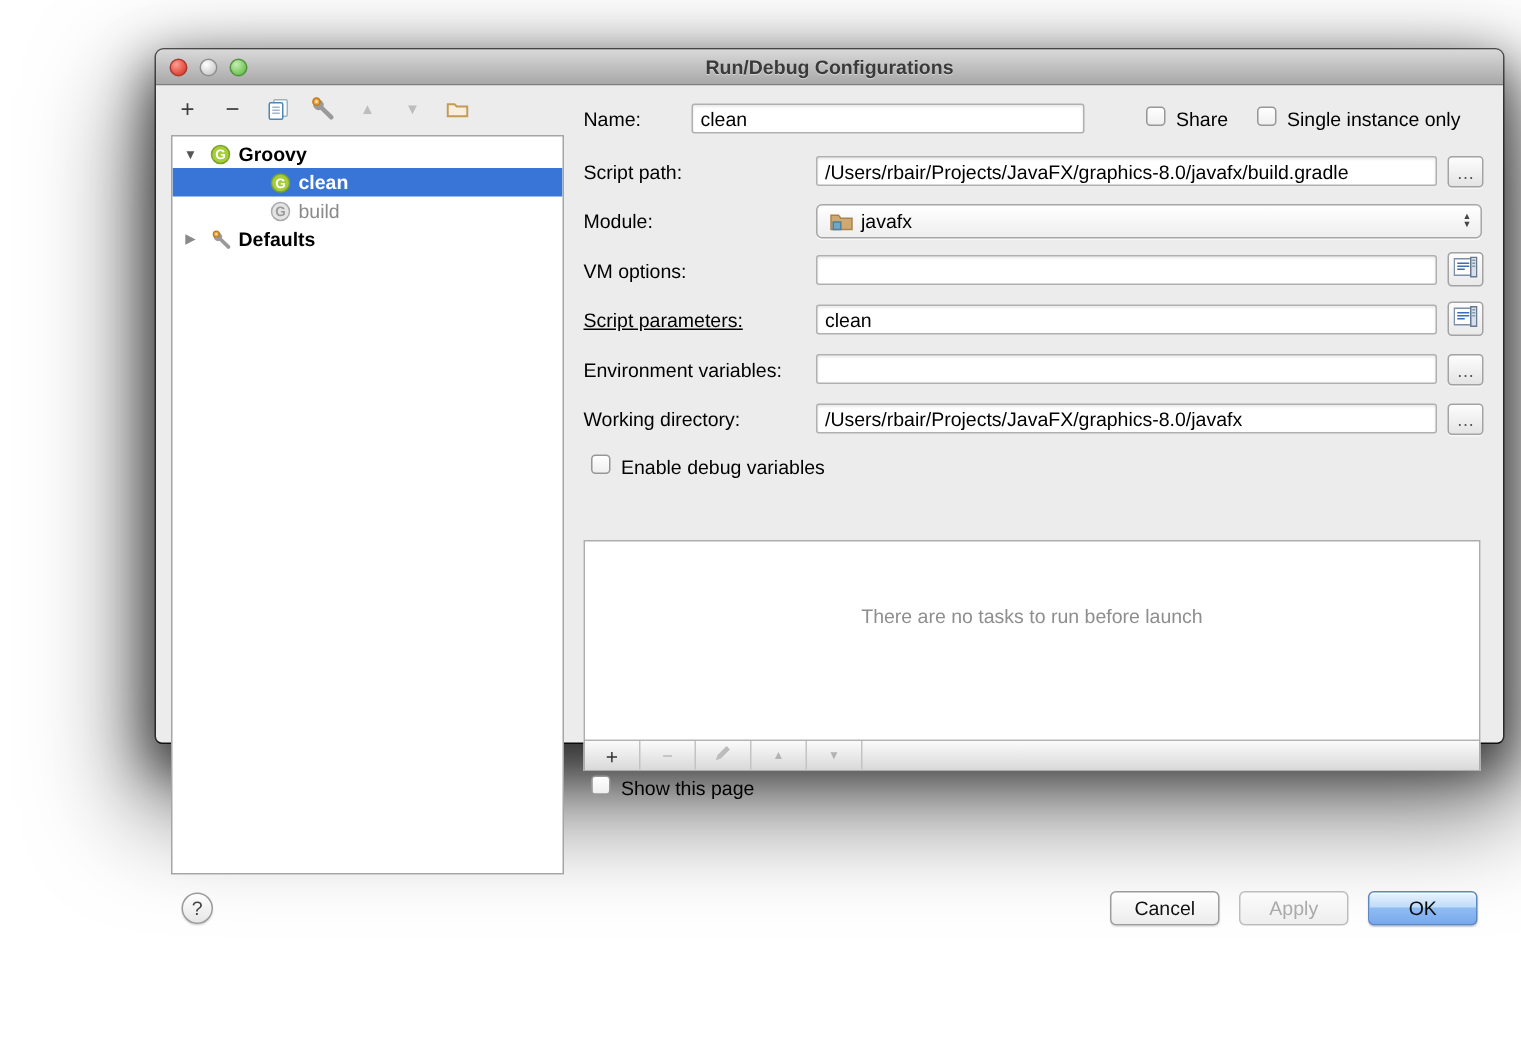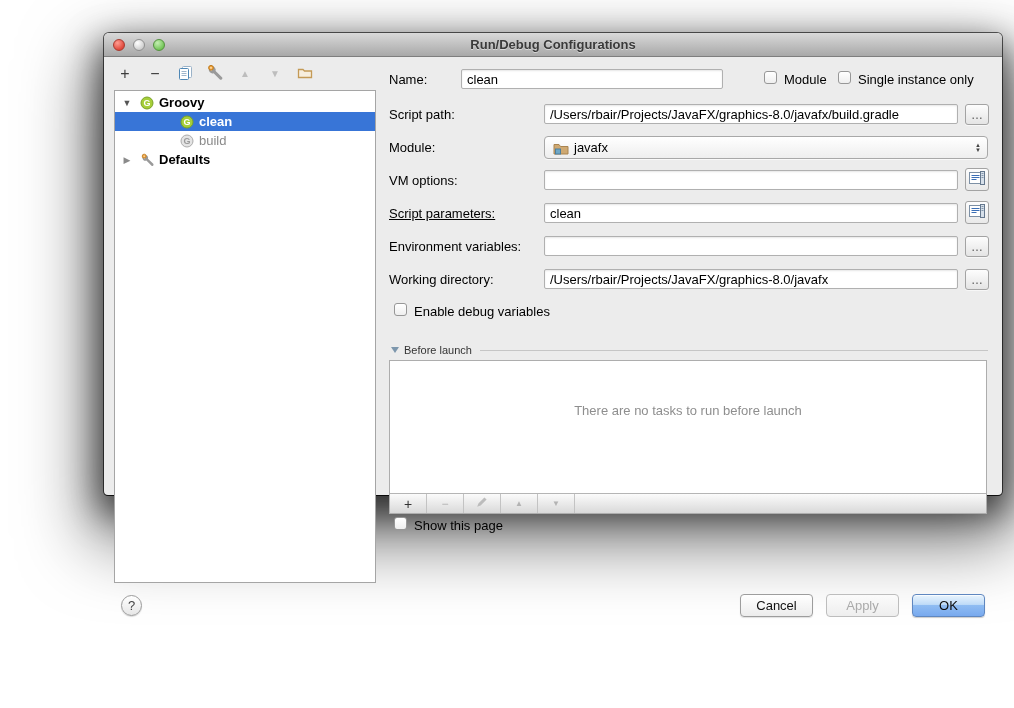--- a/index.html
+++ b/index.html
@@ -208,21 +208,21 @@
             <circle cx="5" cy="3.8" r="0.9" fill="#fde7c0"></circle>
           </svg></span>
       <span class="t-label">Defaults</span>
     </div>
   </div>
 
   <div class="flabel" style="top:39px;">Name:</div>
   <input class="field name" style="top: 36px;" value="clean">
 
   <span class="checkbox" style="left:660px;top:38px;"></span>
-  <div class="cblabel" style="left:680px;top:39px;">Module</div>
+  <div class="cblabel" style="left:680px;top:39px;">Share</div>
   <span class="checkbox" style="left:734px;top:38px;"></span>
   <div class="cblabel" style="left:754px;top:39px;">Single instance only</div>
 
   <div class="flabel" style="top:74px;">Script path:</div>
   <input class="field wide" style="top: 71px;" value="/Users/rbair/Projects/JavaFX/graphics-8.0/javafx/build.gradle">
   <button class="browse" style="top:71px;">
       <span>…</span>
     </button>
 
   <div class="flabel" style="top:107px;">Module:</div>
@@ -268,25 +268,20 @@
 
   <div class="flabel" style="top:239px;">Working directory:</div>
   <input class="field wide" style="top: 236px;" value="/Users/rbair/Projects/JavaFX/graphics-8.0/javafx">
   <button class="browse" style="top:236px;">
       <span>…</span>
     </button>
 
   <span class="checkbox" style="left:290px;top:270px;"></span>
   <div class="cblabel" style="left:310px;top:271px;">Enable debug variables</div>
 
-  <div class="bl-header">
-    <span class="bl-tri"></span>
-    <span class="bl-title">Before launch</span>
-    <span class="bl-line"></span>
-  </div>
 
   <div class="bl-panel">
     <div class="bl-empty-area">
       <div class="bl-empty-text">There are no tasks to run before launch</div>
     </div>
     <div class="bl-strip">
       <button class="bl-cell">
         <span class="on">+</span>
       </button>
       <button class="bl-cell">

